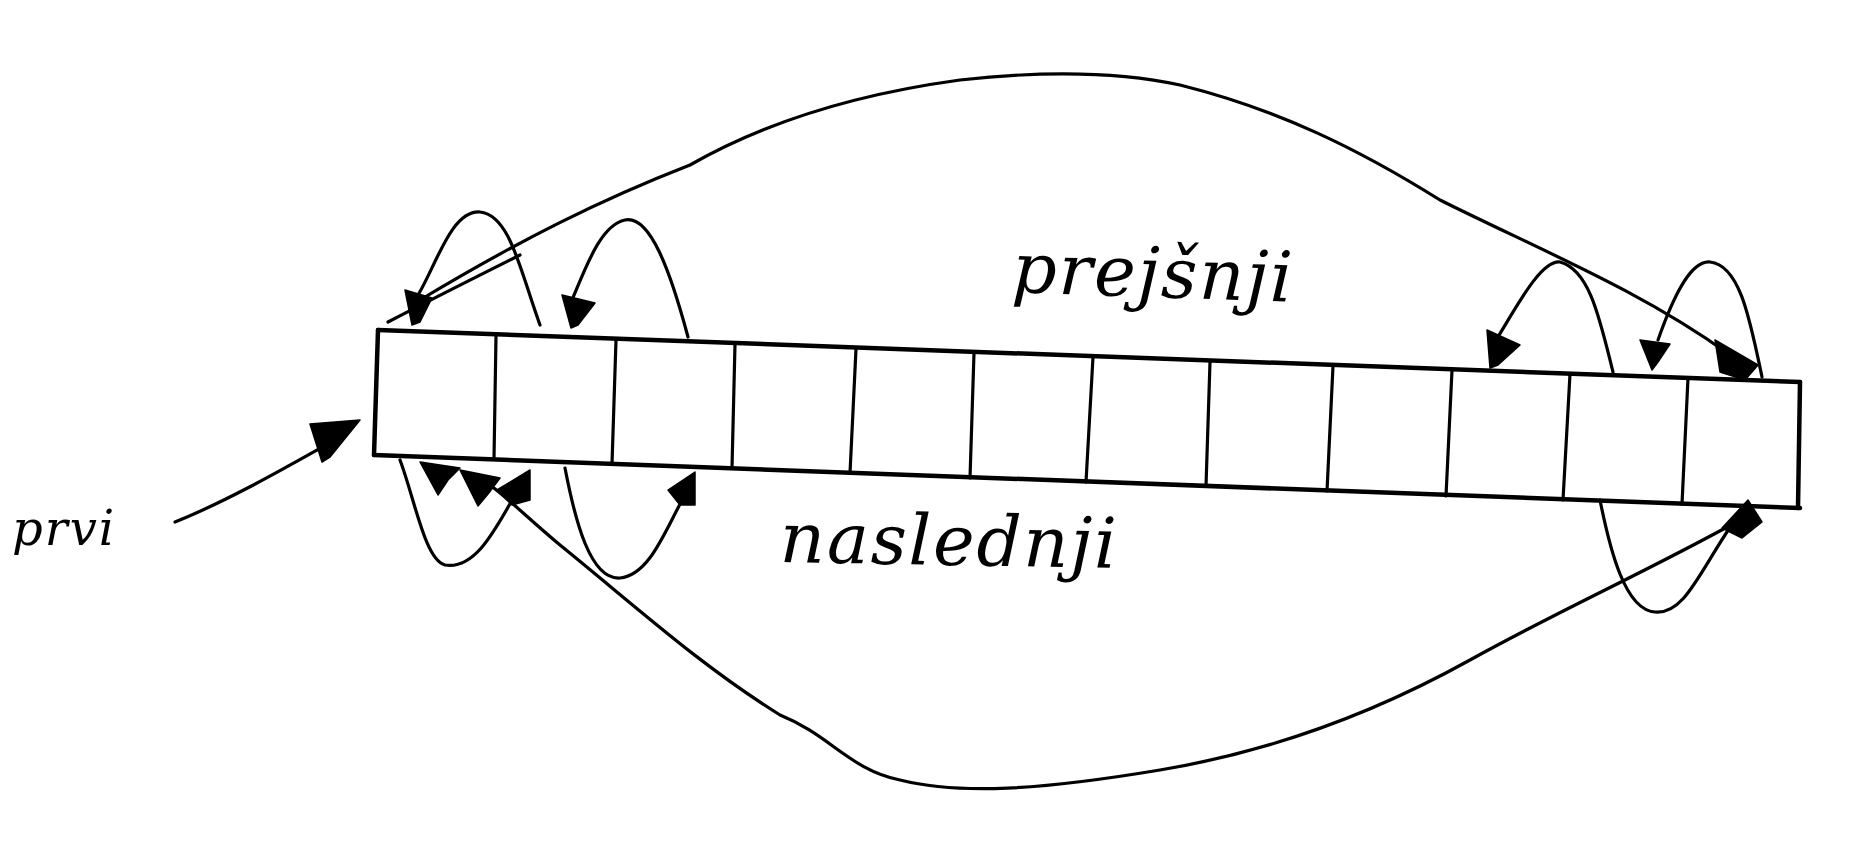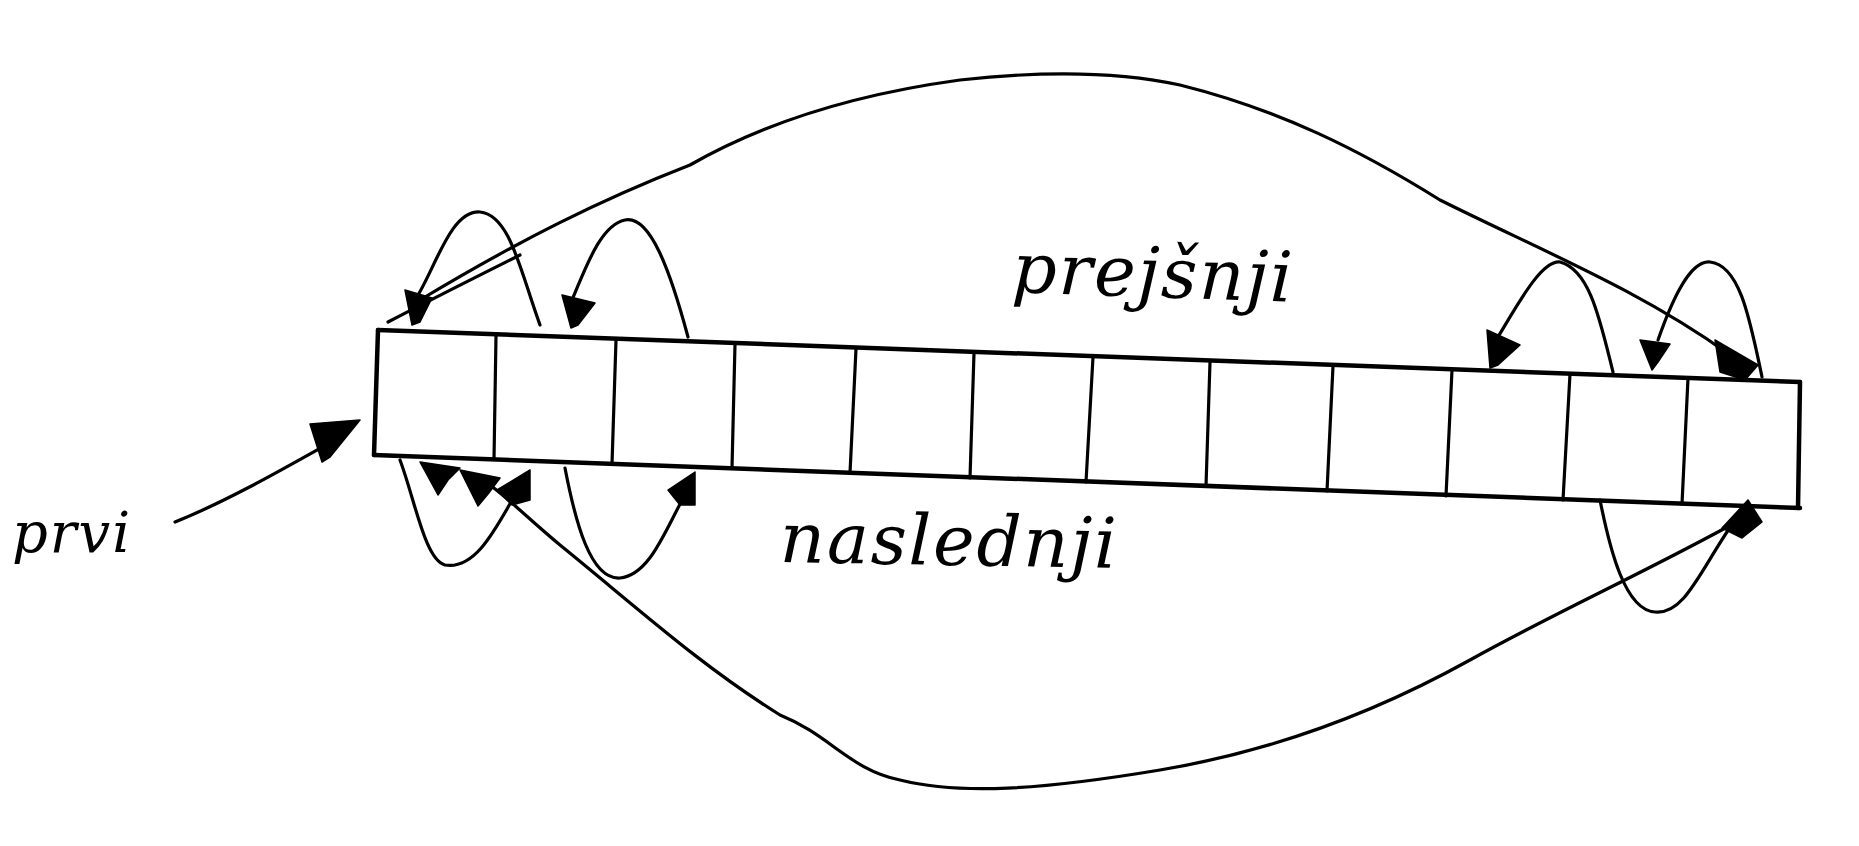--- a/index.html
+++ b/index.html
@@ -9,21 +9,21 @@
   .thin { fill: none; stroke: #000; stroke-width: 3.2; stroke-linecap: round; stroke-linejoin: round; }
   .arrowhead { fill: #000; stroke: #000; stroke-width: 1.5; stroke-linejoin: round; }
   .label {
     position: absolute;
     font-family: "DejaVu Serif", serif;
     font-style: italic;
     color: #000;
     white-space: nowrap;
     letter-spacing: 2px;
   }
-  #label-prvi { left: 12px; top: 500px; font-size: 56px; }
+  #label-prvi { left: 12px; top: 500px; font-size: 48px; }
   #label-prejsnji { left: 1012px; top: 232px; font-size: 70px; transform: rotate(2deg); }
   #label-naslednji { left: 780px; top: 500px; font-size: 70px; transform: rotate(1deg); }
 </style>
 </head>
 <body>
 
 <svg id="diagram" viewBox="0 0 1859 846" xmlns="http://www.w3.org/2000/svg">
 
   <g>
     <path class="thin" d="M 420 300 C 520 240, 600 200, 690 165 C 760 125, 850 95, 960 80 C 1050 70, 1120 72, 1180 85 C 1280 110, 1360 150, 1440 200 C 1540 250, 1640 290, 1730 355"></path>

